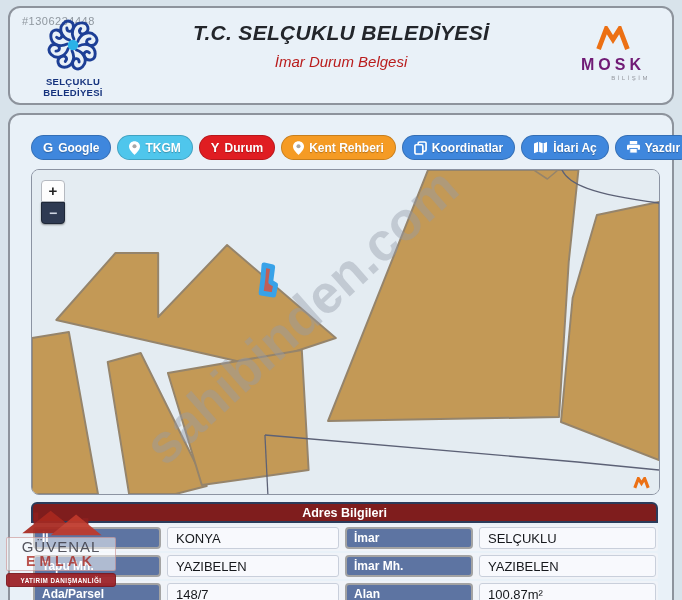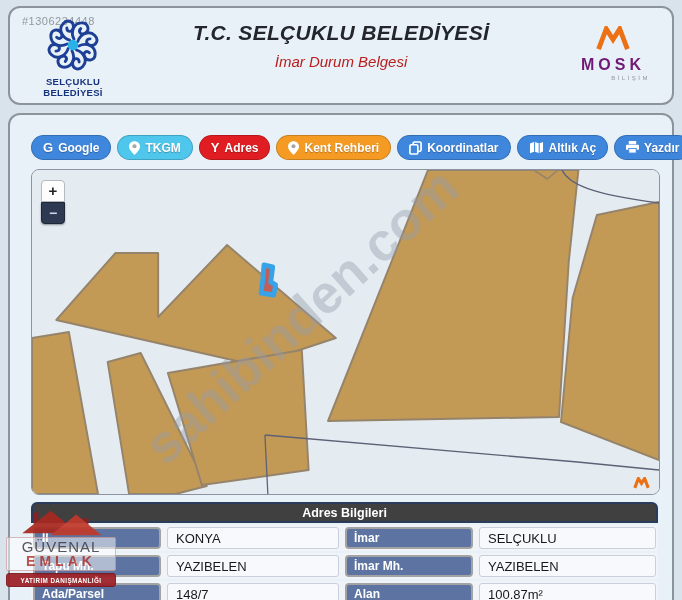--- a/index.html
+++ b/index.html
@@ -54,21 +54,21 @@
     position:absolute;left:9px;width:24px;height:22px;box-sizing:border-box;
     text-align:center;font-weight:bold;line-height:20px;cursor:pointer;z-index:3;
     font-family:"Liberation Sans",sans-serif;padding:0;
   }
   .zoom-in{top:10px;background:#fdfdfd;color:#222;border:1px solid #b5b9c0;border-radius:4px 4px 0 0;font-size:15px;}
   .zoom-out{top:32px;background:#2e3a52;color:#cfd6e2;border:1px solid #1e2737;border-radius:0 0 4px 4px;font-size:14px;box-shadow:0 1px 2px rgba(0,0,0,.4);}
   .map-mosk{position:absolute;right:9px;bottom:5px;z-index:3;}
   
   .table-section{margin-top:7px;}
   .table-header{
-    height:21px;background:#404040;border:2px solid #2b3b5a;border-radius:6px 6px 0 0;
+    height:21px;background:#7f1d1d;border:2px solid #2b3b5a;border-radius:6px 6px 0 0;
     color:#fff;font-weight:bold;font-size:12.5px;display:flex;align-items:center;
     justify-content:center;box-sizing:border-box;
   }
   .table-row{
     display:grid;grid-template-columns:128px 172px 128px 1fr;gap:6px;
     background:#f0f3f8;padding:2px;margin-top:2px;border-radius:2px;
     height:26px;box-sizing:border-box;
   }
   .cell-label{
     background:#5d74a2;border:2px solid #a3a3a3;border-radius:4px;color:#fff;
@@ -151,21 +151,21 @@
             <path d="M6.5,0C3,0,0,2.7,0,6.1C0,10.6,6.5,16,6.5,16s6.5-5.4,6.5-9.9C13,2.7,10,0,6.5,0z" fill="#fff"></path>
             <circle cx="6.5" cy="6" r="2.4" fill="rgba(0,0,0,0.35)"></circle>
           </svg>
         </span>
         <span>TKGM</span>
       </button>
       <button class="toolbar-btn" style="background: rgb(224, 29, 34);">
         <span class="btn-icon">
           <span class="glyph">Y</span>
         </span>
-        <span>Adres</span>
+        <span>Durum</span>
       </button>
       <button class="toolbar-btn" style="background: rgb(245, 155, 36);">
         <span class="btn-icon">
           <svg width="11" height="14" viewBox="0 0 13 16">
             <path d="M6.5,0C3,0,0,2.7,0,6.1C0,10.6,6.5,16,6.5,16s6.5-5.4,6.5-9.9C13,2.7,10,0,6.5,0z" fill="#fff"></path>
             <circle cx="6.5" cy="6" r="2.4" fill="rgba(0,0,0,0.35)"></circle>
           </svg>
         </span>
         <span>Kent Rehberi</span>
       </button>
@@ -178,21 +178,21 @@
         </span>
         <span>Koordinatlar</span>
       </button>
       <button class="toolbar-btn" style="background: rgb(63, 135, 221);">
         <span class="btn-icon">
           <svg width="15" height="13" viewBox="0 0 17 15">
             <path d="M1,3 L6.3,1 L11.6,3 L16,1.2 V12 L11.6,14 L6.3,12 L1,14 Z" fill="#fff"></path>
             <path d="M6.3,1 V12 M11.6,3 V14" stroke="#3f87dd" stroke-width="1.2" fill="none"></path>
           </svg>
         </span>
-        <span>Altlık Aç</span>
+        <span>İdari Aç</span>
       </button>
       <button class="toolbar-btn push-right" style="background: rgb(63, 135, 221);">
         <span class="btn-icon">
           <svg width="13" height="13" viewBox="0 0 14 14">
             <rect x="3" y="0" width="8" height="3.5" fill="#fff"></rect>
             <rect x="0" y="4" width="14" height="5.5" rx="1" fill="#fff"></rect>
             <rect x="3" y="8" width="8" height="5" fill="#fff" stroke="#3f87dd" stroke-width="1"></rect>
           </svg>
         </span>
         <span>Yazdır</span>

